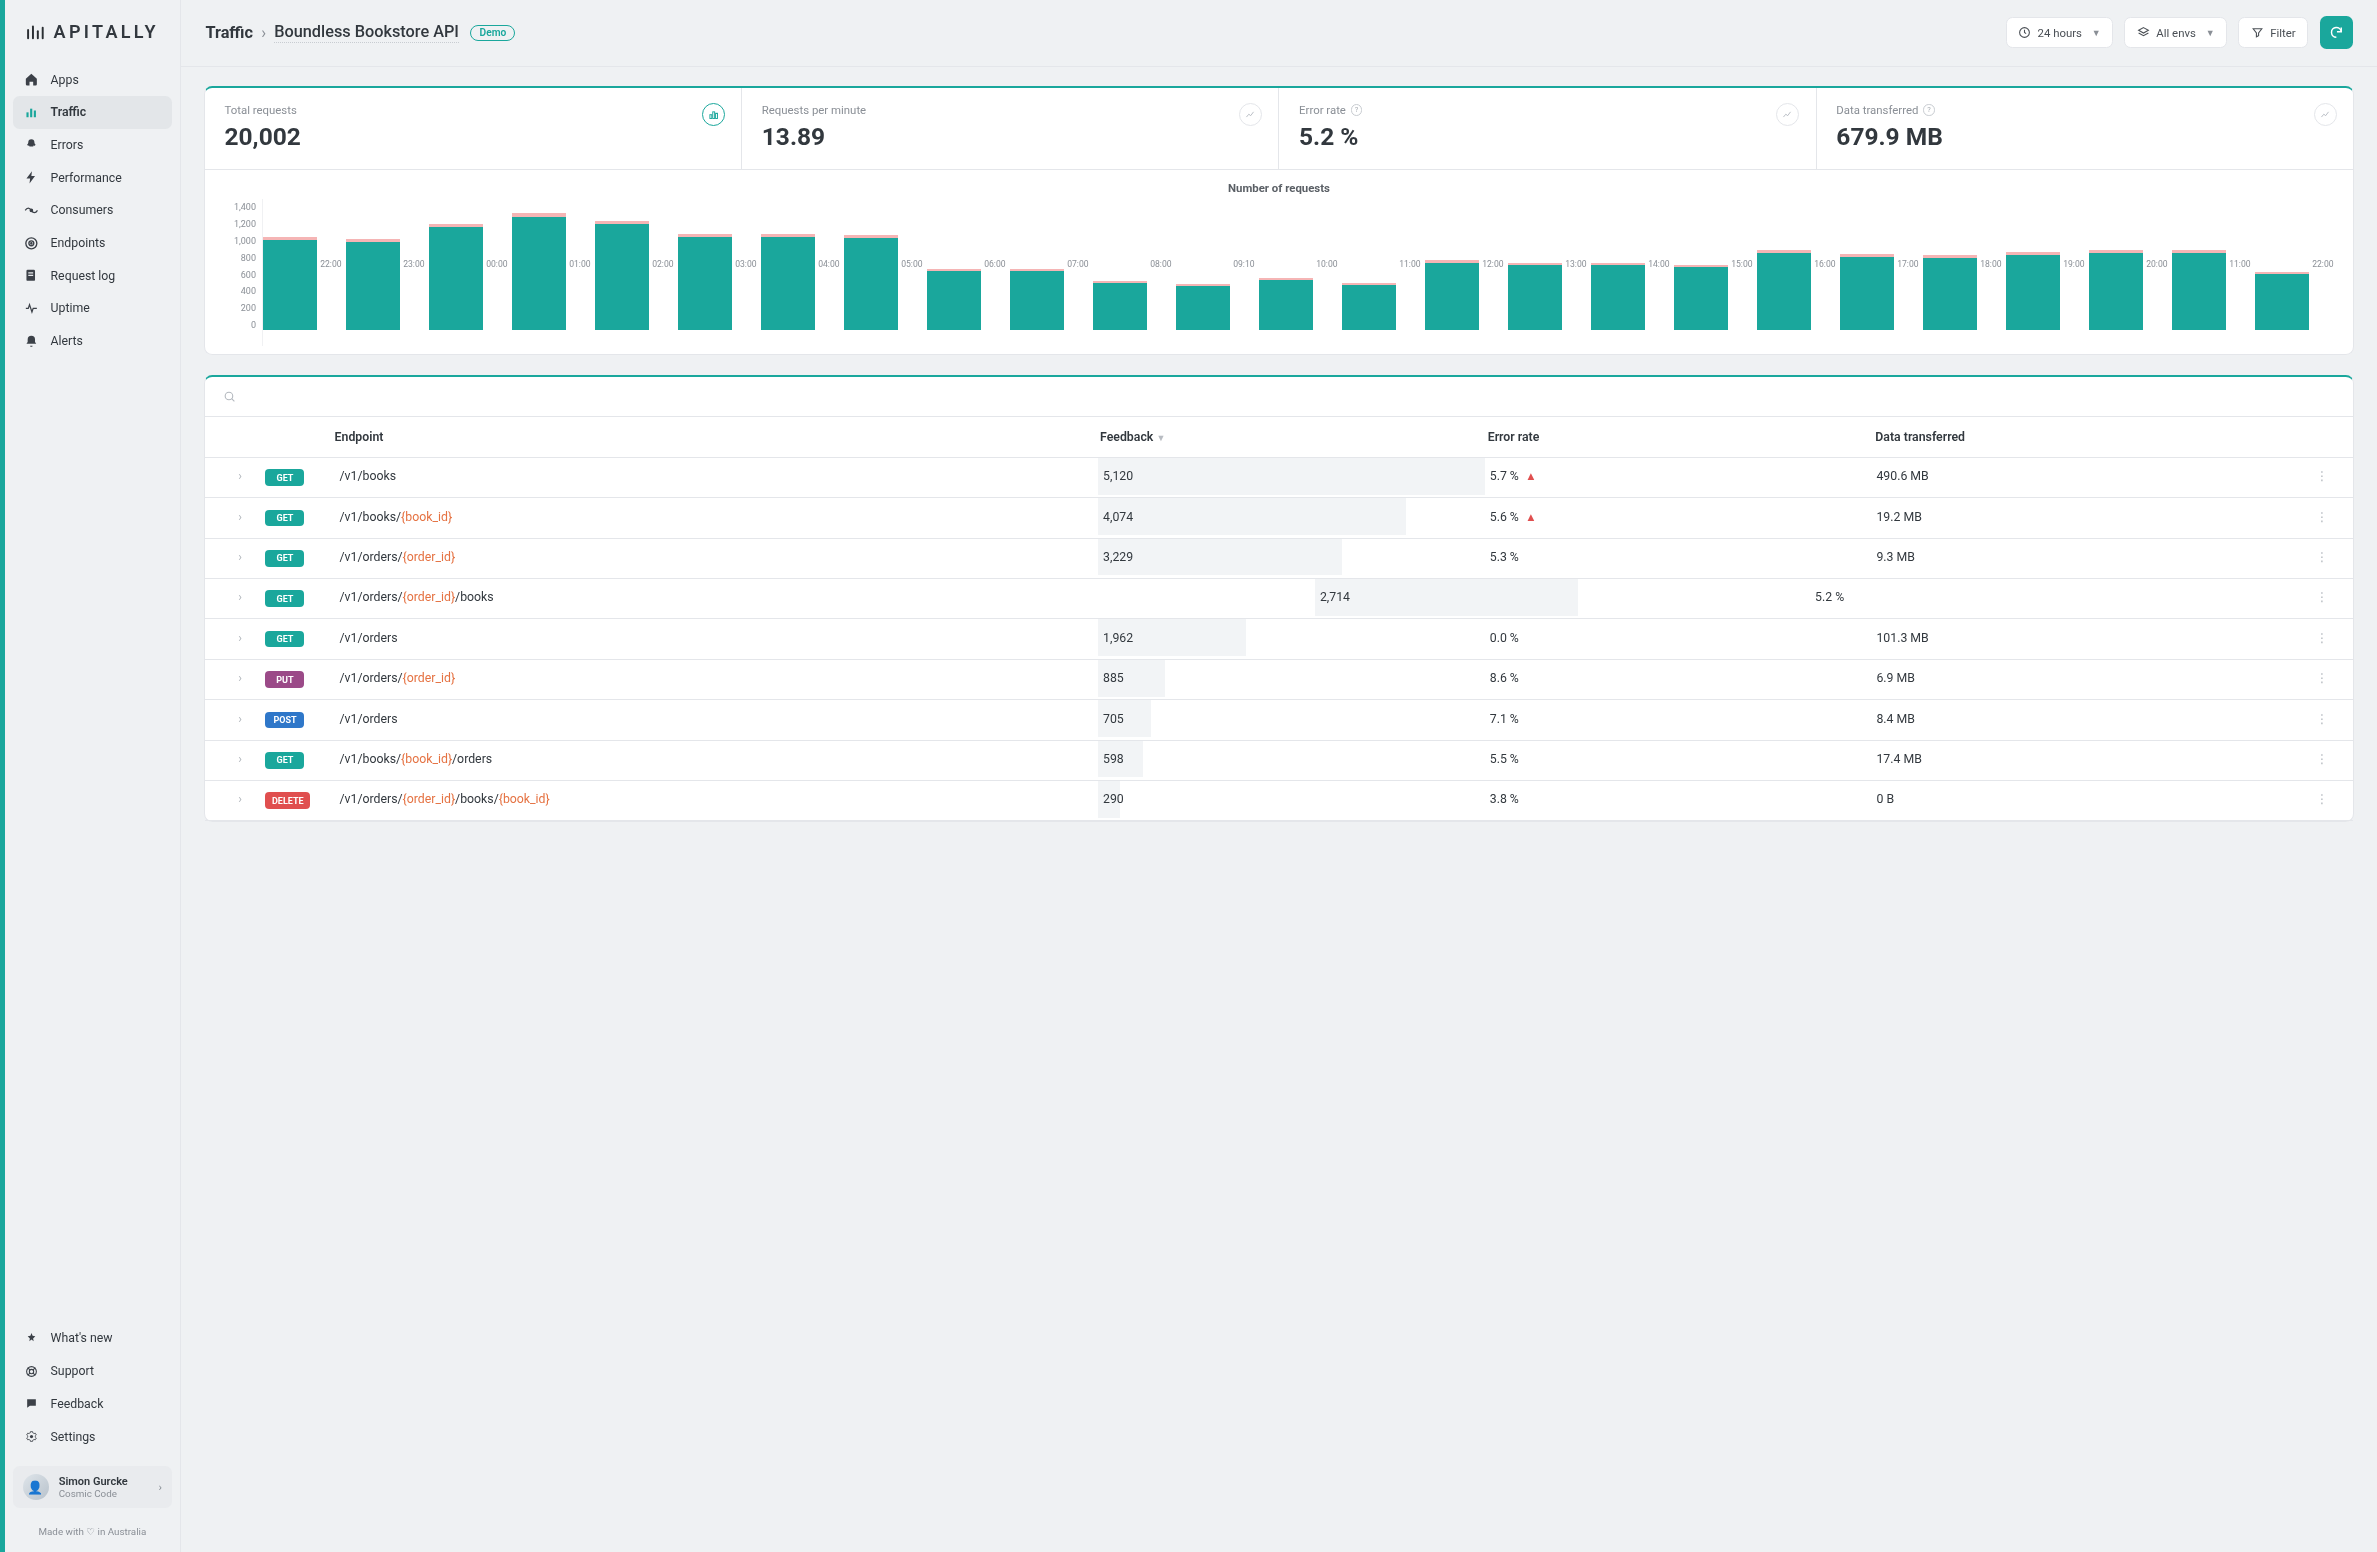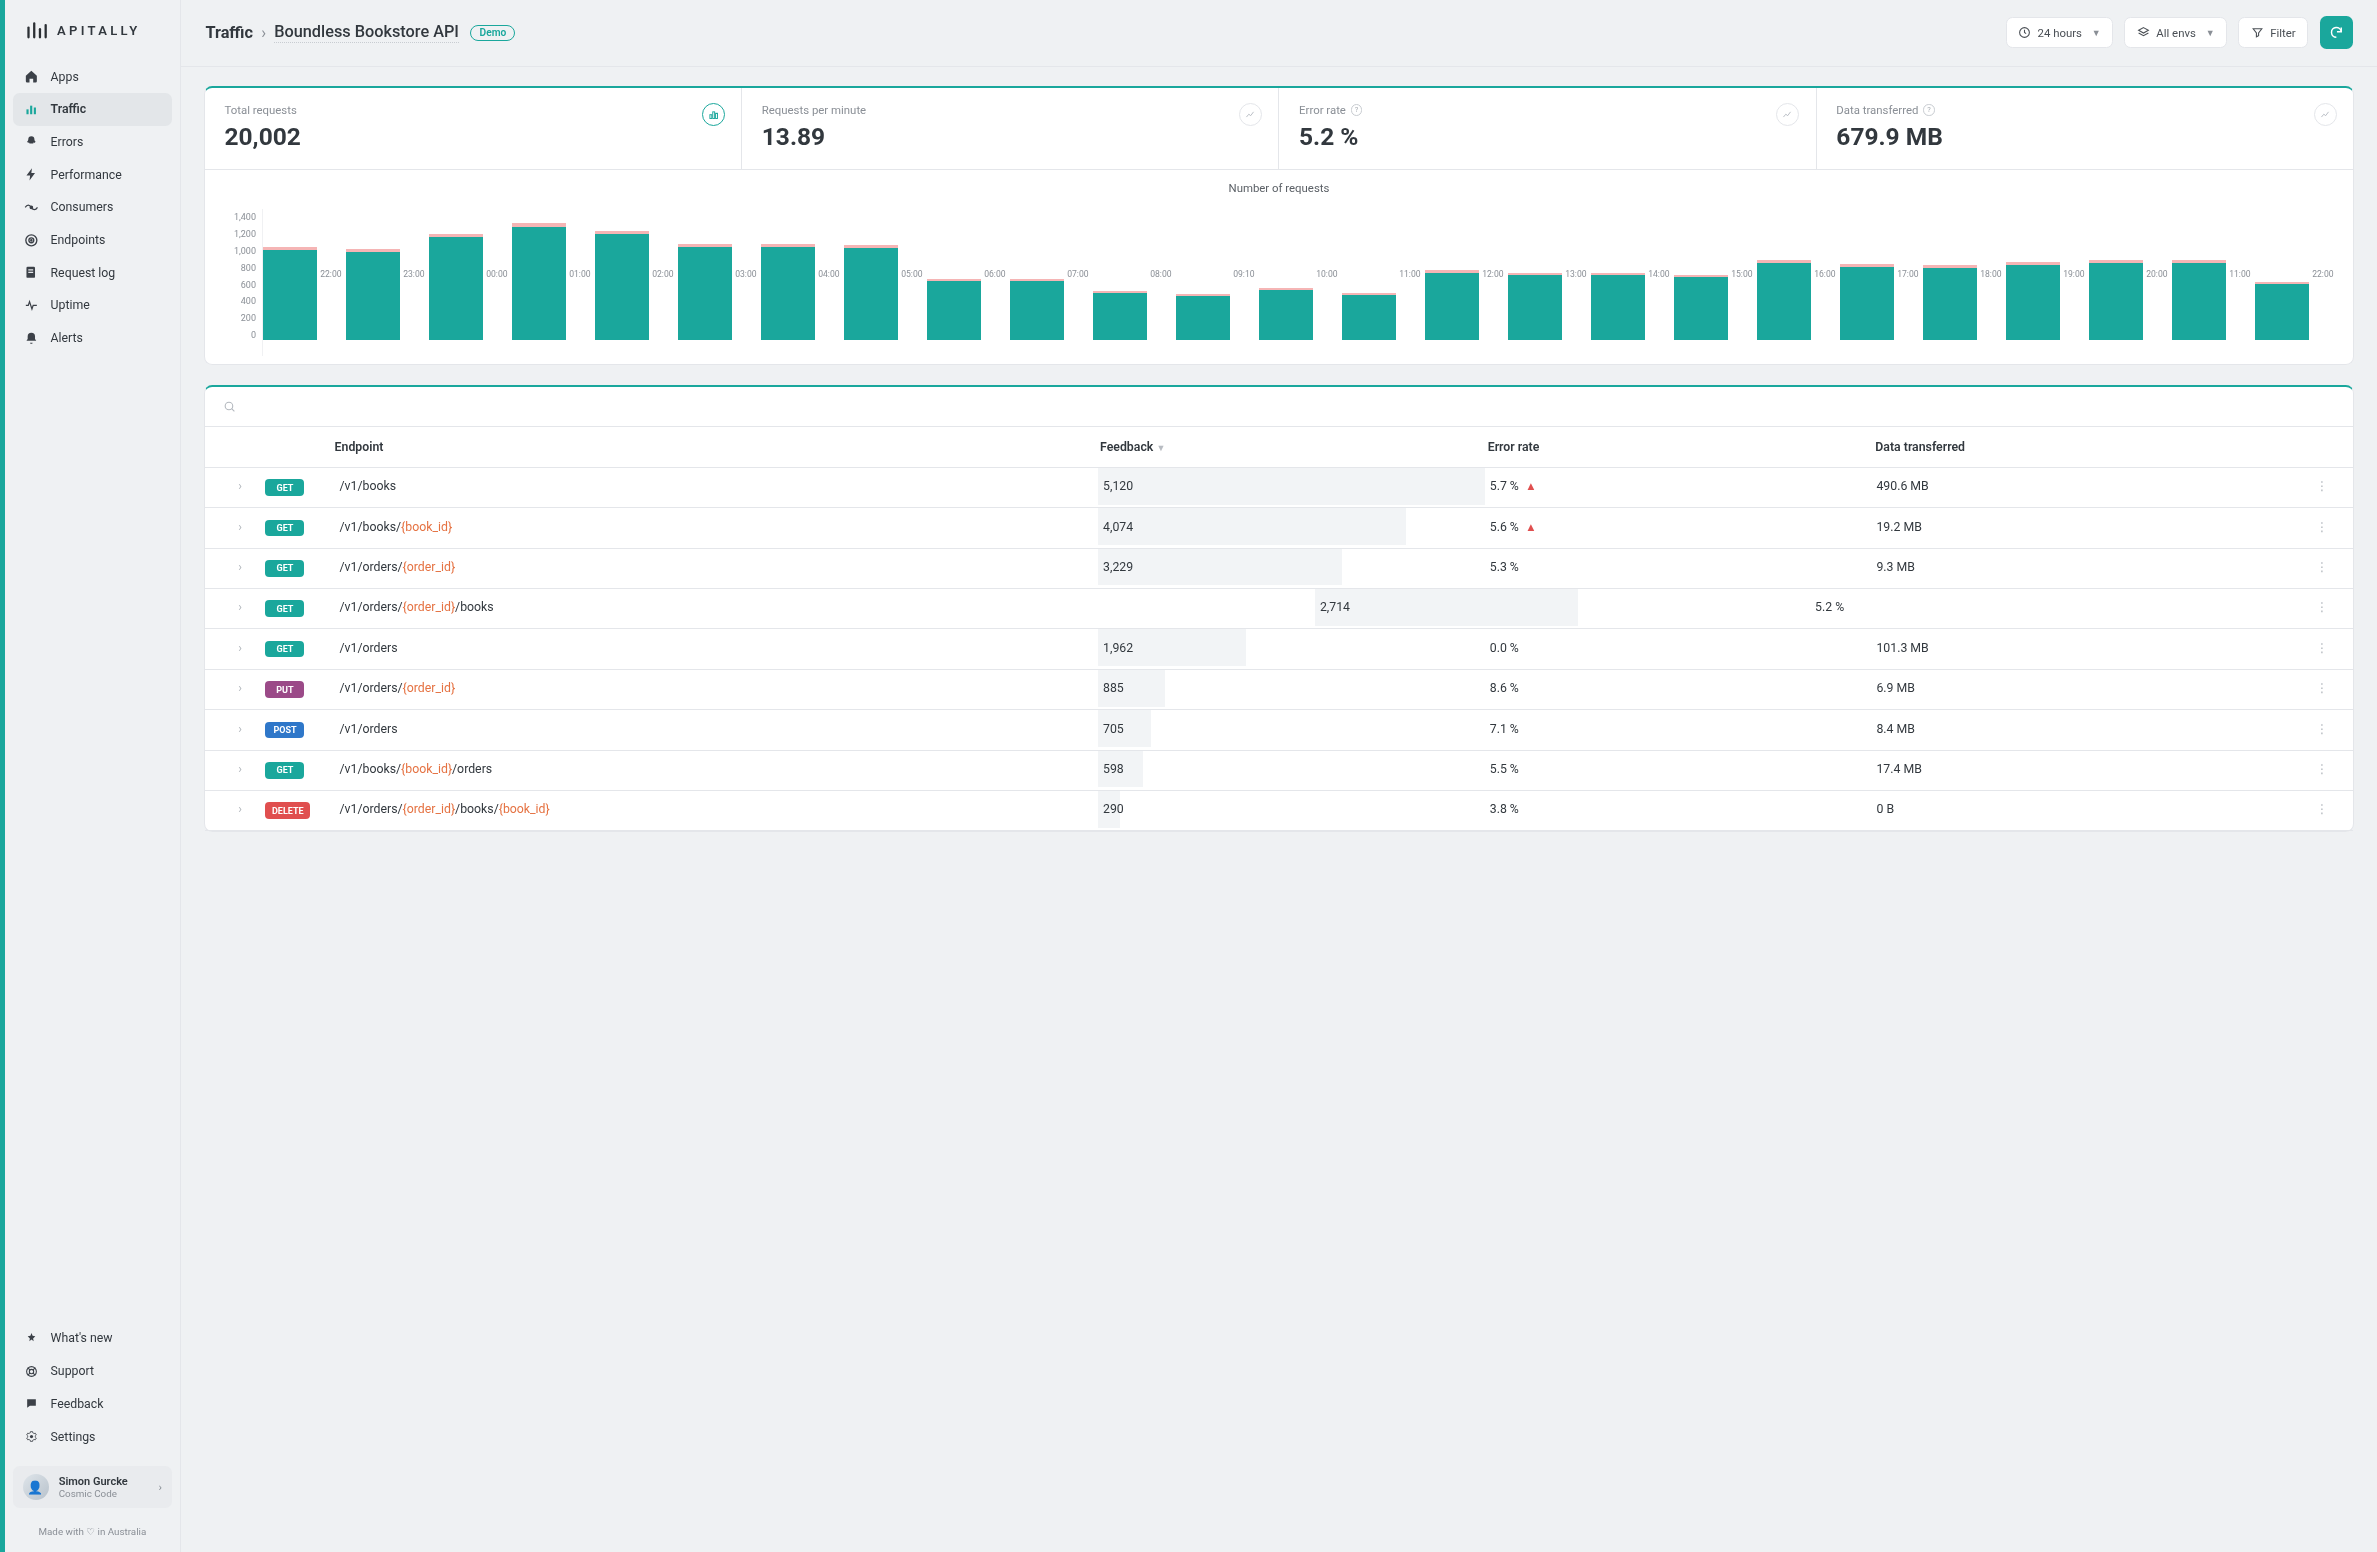--- a/index.html
+++ b/index.html
@@ -26,21 +26,21 @@
   body{
     font-family:-apple-system,BlinkMacSystemFont,"Segoe UI",Roboto,Helvetica,Arial,sans-serif;
     background:var(--bg);color:var(--text);font-size:11.4px;
     display:flex;overflow:hidden;
   }
   
   .accent{width:4.9px;background:var(--teal);flex-shrink:0;}
 
   
   .sidebar{width:176px;flex-shrink:0;background:var(--sidebar);display:flex;flex-direction:column;border-right:0.8px solid var(--border);}
-  .logo{padding:21px 21px 16.3px;display:flex;align-items:center;gap:8.2px;font-weight:600;letter-spacing:3.3px;font-size:13px;}
+  .logo{padding:21px 21px 16.3px;display:flex;align-items:center;gap:8.2px;font-weight:600;letter-spacing:3.3px;font-size:18px;}
   .logo svg{width:23px;height:18px;}
   .nav{flex:1;padding:4.9px 8.2px;}
   .nav-item{display:flex;align-items:center;gap:11.4px;padding:9px 11.4px;border-radius:6.5px;color:var(--text);cursor:pointer;font-size:12.3px;}
   .nav-item .ico{width:14.7px;height:14.7px;display:flex;align-items:center;justify-content:center;color:#3c4148;}
   .nav-item.active{background:var(--sidebar-active);font-weight:600;}
   .nav-item.active .ico{color:var(--teal);}
   .nav-bottom{padding:4.9px 8.2px 4.9px;}
   .user-card{display:flex;align-items:center;gap:9.8px;padding:8.2px 9.8px;border-radius:6.5px;background:#e9ebee;margin:8.2px;cursor:pointer;}
   .avatar{width:26px;height:26px;border-radius:50%;background:linear-gradient(135deg,#dfe5ea,#b8c2cc);display:flex;align-items:center;justify-content:center;font-size:13px;}
   .user-card .names{flex:1;line-height:1.2;}
@@ -71,21 +71,21 @@
   .metric{flex:1;padding:14.7px 19.6px 18px;border-right:0.8px solid var(--border);position:relative;}
   .metric:last-child{border-right:none;}
   .metric .label{color:var(--text-muted);font-size:11.4px;margin-bottom:4.9px;display:flex;align-items:center;gap:4.9px;}
   .metric .value{font-size:24.5px;font-weight:700;}
   .metric .mini{position:absolute;top:14.7px;right:16.3px;width:23px;height:23px;border:1.2px solid var(--border);border-radius:50%;display:flex;align-items:center;justify-content:center;color:#b6bcc3;}
   .metric.first .mini{border-color:var(--teal);color:var(--teal);}
   .help{width:11.4px;height:11.4px;border:0.8px solid #c8ccd1;border-radius:50%;display:inline-flex;align-items:center;justify-content:center;font-size:7.4px;color:#a4a9af;}
 
   
   .chart-wrap{padding:11.4px 19.6px 8.2px;border-top:0.8px solid var(--border);}
-  .chart-title{text-align:center;color:#5a5f65;font-size:11.4px;font-weight:400;margin-bottom:14px;}
+  .chart-title{text-align:center;color:#5a5f65;font-size:11.4px;font-weight:700;margin-bottom:4px;}
   .chart{display:flex;}
   .y-axis{display:flex;flex-direction:column;justify-content:space-between;font-size:9px;color:var(--text-muted);padding:3.3px 6.5px 16.3px 0;text-align:right;width:38px;height:147px;}
   .bars{flex:1;display:flex;align-items:flex-end;gap:4.9px;height:147px;padding-bottom:16.3px;border-left:0.8px solid #f0f1f3;position:relative;}
   .bar-col{flex:1;display:flex;flex-direction:row;align-items:center;gap:3.3px;}
   .bar-stack{width:100%;display:flex;flex-direction:column;justify-content:flex-end;}
   .bar-err{background:var(--pink);width:100%;}
   .bar-ok{background:var(--teal);width:100%;}
   .bar-label{font-size:8.6px;color:var(--text-muted);}
 
   

